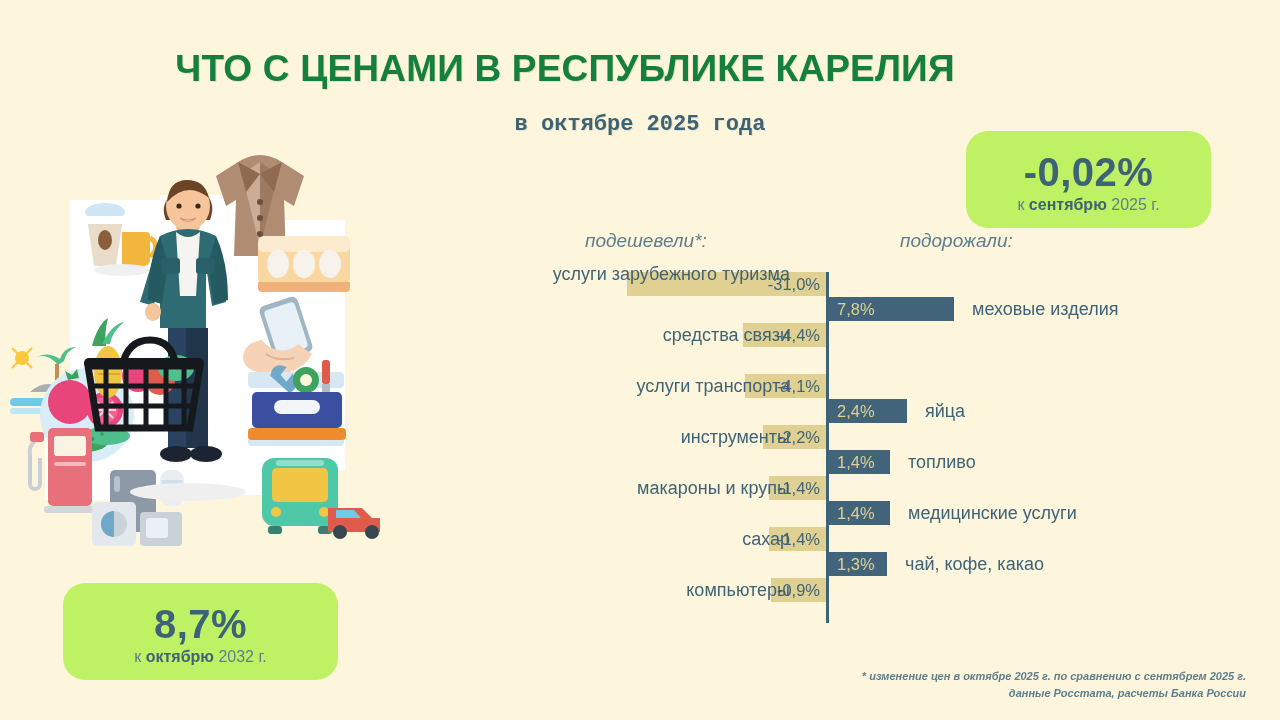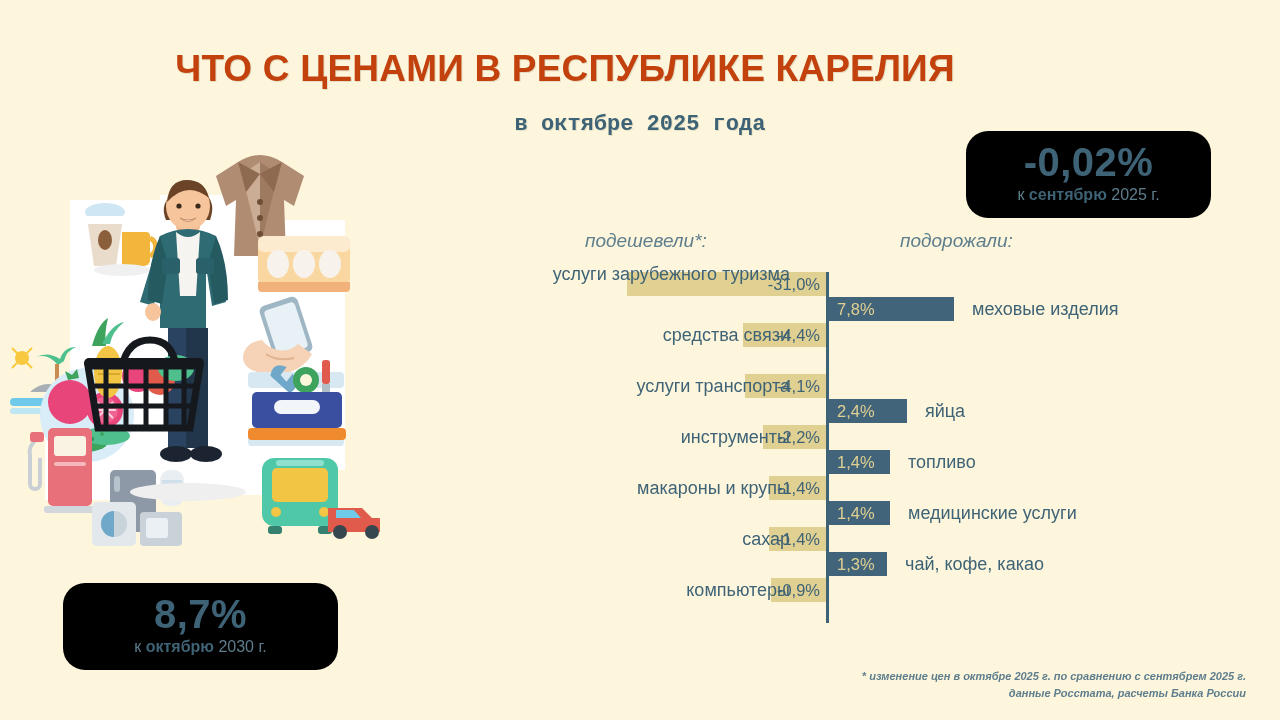--- a/index.html
+++ b/index.html
@@ -11,38 +11,38 @@
     color:#3F6376;
     position:relative;
   }
   .stage { position:relative; width:1280px; height:720px; }
 
   
   .title {
     position:absolute; top:48px; left:0; width:1130px;
     text-align:center;
     font-size:37px; font-weight:bold; letter-spacing:.2px;
-    color:#c2410c;
+    color:#15803d;
     text-shadow:1px 1px 0 rgba(180,175,150,.35);
   }
   .subtitle {
     position:absolute; top:112px; left:0; width:1280px;
     text-align:center;
     font-size:22px; font-weight:bold; color:#3F6376;
     text-shadow:1px 1px 0 rgba(180,175,150,.3);
     font-family:Liberation Mono, monospace;
   }
 
   
   .badge {
     position:absolute;
-    background:#000000;
+    background:#bef264;
     border-radius:22px;
     text-align:center;
-    padding:10px 22px 14px;
+    padding:20px 22px 14px;
   }
   .badge .big { font-size:40px; font-weight:bold; color:#3F6376; line-height:1.08; letter-spacing:.5px; }
   .badge .sub { font-size:16px; color:#5E7E8E; margin-top:2px; }
   .badge .sub b { color:#3F6376; font-weight:bold; }
   #badge-month { top:131px; left:966px; width:245px; }
   #badge-year  { top:583px; left:63px;  width:275px; }
 
   
   .chart { position:absolute; top:230px; left:400px; width:830px; height:420px; }
   .col-head { position:absolute; top:0; font-style:italic; font-size:19px; color:#5E7E8E; }
@@ -97,21 +97,21 @@
   <div class="title">ЧТО С ЦЕНАМИ В РЕСПУБЛИКЕ КАРЕЛИЯ</div>
   <div class="subtitle">в октябре 2025 года</div>
 
   <div class="badge" id="badge-month">
     <div class="big">-0,02%</div>
     <div class="sub"><span>к </span><b>сентябрю</b><span> 2025 г.</span></div>
   </div>
 
   <div class="badge" id="badge-year">
     <div class="big">8,7%</div>
-    <div class="sub"><span>к </span><b>октябрю</b><span> 2030 г.</span></div>
+    <div class="sub"><span>к </span><b>октябрю</b><span> 2032 г.</span></div>
   </div>
 
   <div class="illo">
     <svg width="370" height="410" viewBox="0 0 370 410" xmlns="http://www.w3.org/2000/svg">
 
       <g>
         <rect x="60" y="60" width="185" height="290" fill="#FFFFFF"></rect>
         <rect x="150" y="55" width="110" height="300" fill="#FFFFFF"></rect>
         <rect x="215" y="80" width="120" height="250" fill="#FFFFFF"></rect>
         <rect x="35" y="250" width="70" height="110" fill="#FFFFFF"></rect>

